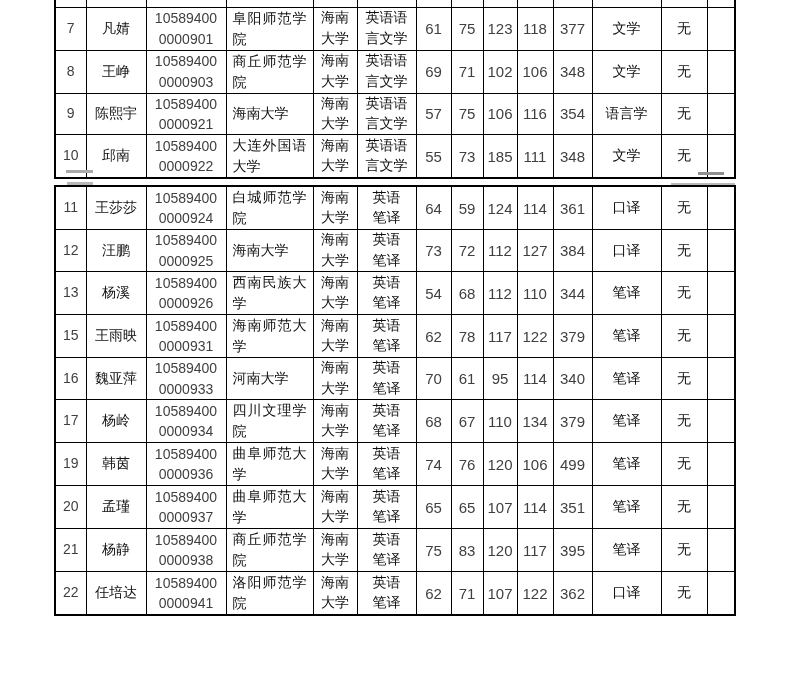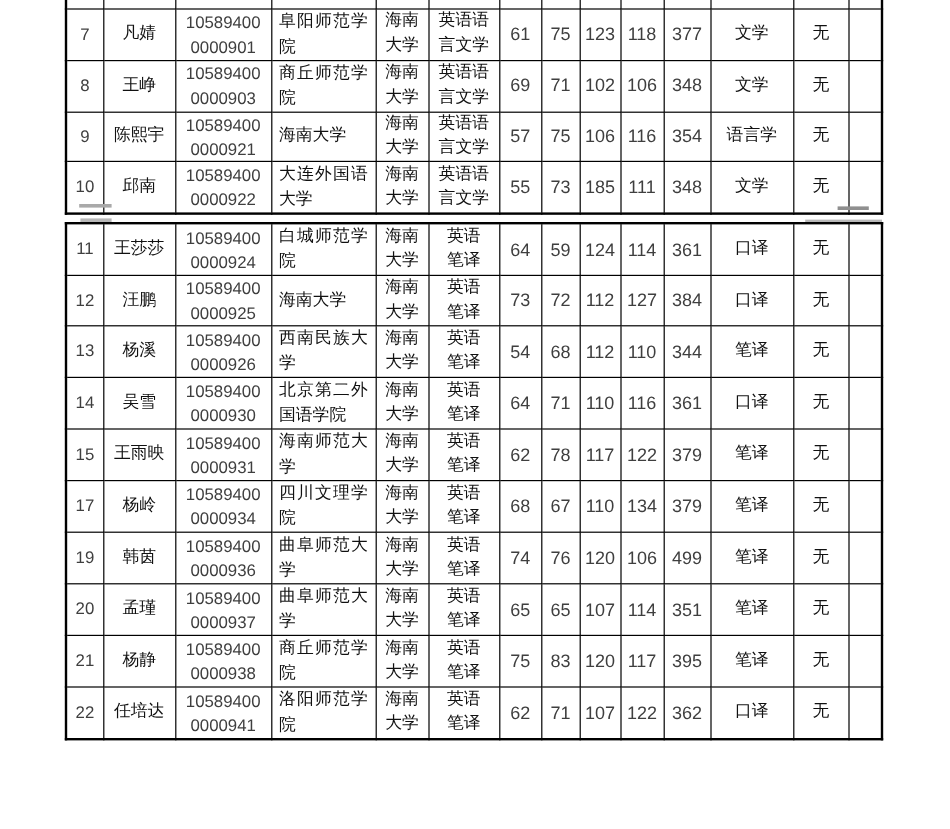--- a/index.html
+++ b/index.html
@@ -233,53 +233,53 @@
           <td class="c-score1">54</td>
           <td class="c-score2">68</td>
           <td class="c-score3">112</td>
           <td class="c-score4">110</td>
           <td class="c-total">344</td>
           <td class="c-research_direction">笔译</td>
           <td class="c-adjustment">无</td>
           <td class="c-blank"></td>
         </tr>
         <tr>
-          <td class="c-no">14</td>
-          <td class="c-name">吴雪</td>
-          <td class="c-exam_id">10589400
-0000930</td>
-          <td class="c-undergrad_school">北京第二外国语学院</td>
-          <td class="c-admit_university">海南
-大学</td>
-          <td class="c-major">英语
-笔译</td>
-          <td class="c-score1">64</td>
-          <td class="c-score2">71</td>
-          <td class="c-score3">110</td>
-          <td class="c-score4">116</td>
-          <td class="c-total">361</td>
-          <td class="c-research_direction">口译</td>
-          <td class="c-adjustment">无</td>
-          <td class="c-blank"></td>
-        </tr>
-        <tr>
           <td class="c-no">15</td>
           <td class="c-name">王雨映</td>
           <td class="c-exam_id">10589400
 0000931</td>
           <td class="c-undergrad_school">海南师范大学</td>
           <td class="c-admit_university">海南
 大学</td>
           <td class="c-major">英语
 笔译</td>
           <td class="c-score1">62</td>
           <td class="c-score2">78</td>
           <td class="c-score3">117</td>
           <td class="c-score4">122</td>
           <td class="c-total">379</td>
+          <td class="c-research_direction">笔译</td>
+          <td class="c-adjustment">无</td>
+          <td class="c-blank"></td>
+        </tr>
+        <tr>
+          <td class="c-no">16</td>
+          <td class="c-name">魏亚萍</td>
+          <td class="c-exam_id">10589400
+0000933</td>
+          <td class="c-undergrad_school">河南大学</td>
+          <td class="c-admit_university">海南
+大学</td>
+          <td class="c-major">英语
+笔译</td>
+          <td class="c-score1">70</td>
+          <td class="c-score2">61</td>
+          <td class="c-score3">95</td>
+          <td class="c-score4">114</td>
+          <td class="c-total">340</td>
           <td class="c-research_direction">笔译</td>
           <td class="c-adjustment">无</td>
           <td class="c-blank"></td>
         </tr>
         <tr>
           <td class="c-no">17</td>
           <td class="c-name">杨岭</td>
           <td class="c-exam_id">10589400
 0000934</td>
           <td class="c-undergrad_school">四川文理学院</td>

